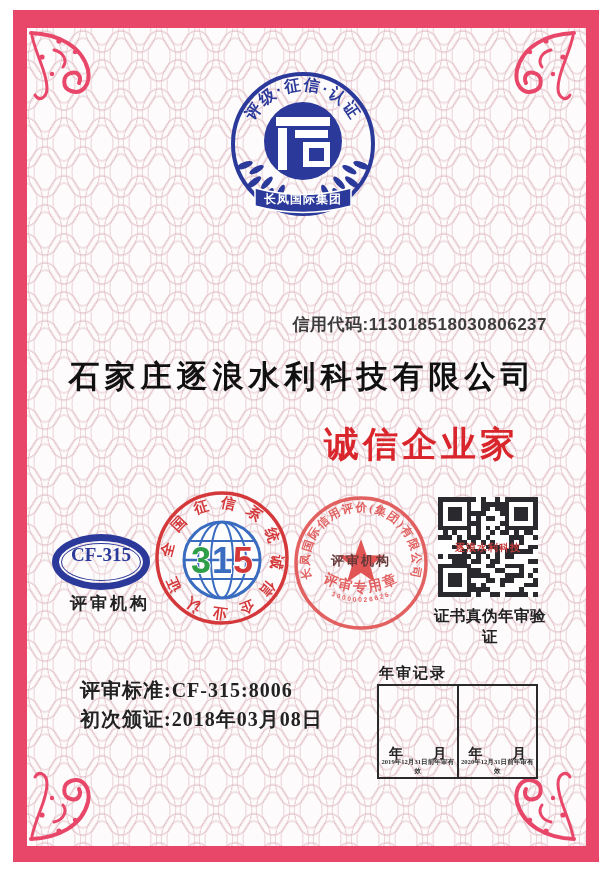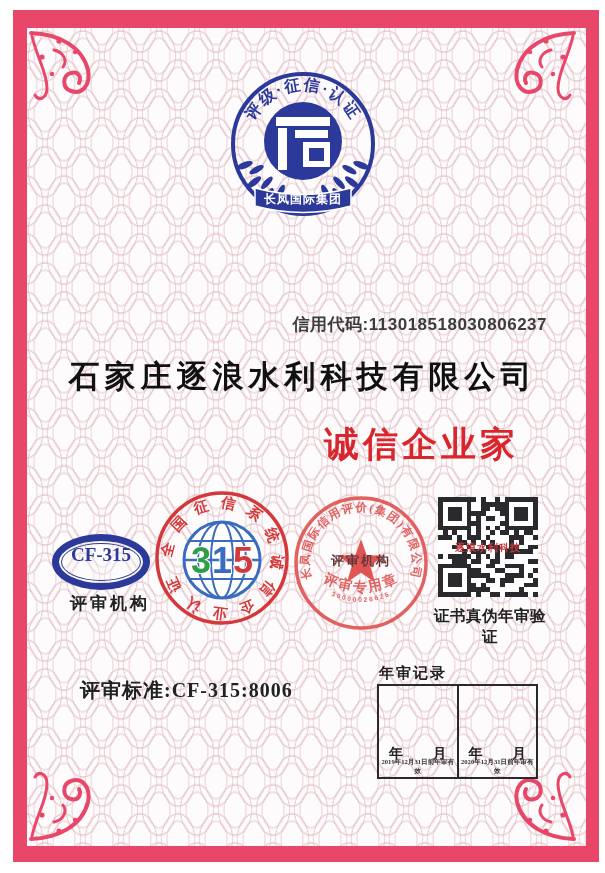--- a/index.html
+++ b/index.html
@@ -676,20 +676,21 @@
         <div class="m"></div>
         <div class="m"></div>
         <div></div>
         <div class="m"></div>
       </div>
     <div class="qr-overlay">逐浪水利科技</div>
     <div class="qr-caption">证书真伪年审验证</div>
 
     <div class="details">
       <div>评审标准:CF-315:8006</div>
+      <div>初次颁证:2018年03月08日</div>
     </div>
 
     <div class="ar-heading">年审记录</div>
     <div class="ar-table">
       <div class="ar-cell">
         <div class="ar-ym">
           <span>年</span>
           <span>月</span>
         </div>
         <div class="ar-note">2019年12月31日前年审有效</div>

